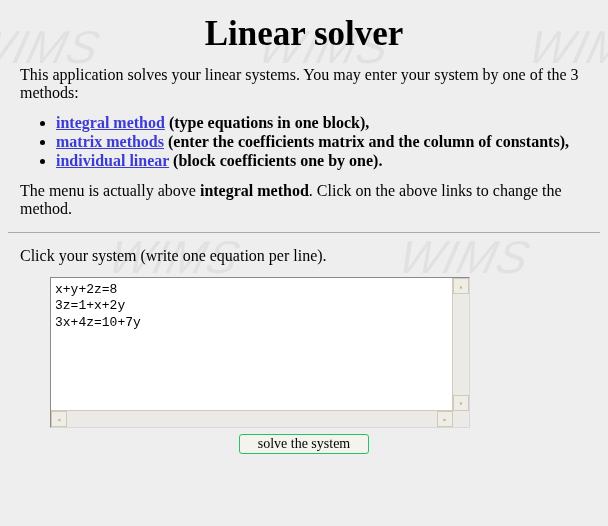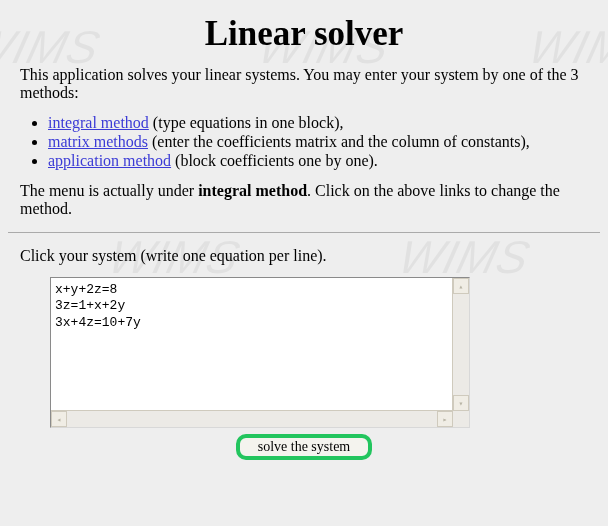--- a/index.html
+++ b/index.html
@@ -34,21 +34,21 @@
       white-space: nowrap;
     }
     h1 {
       text-align: center;
       font-size: 35px;
       font-weight: bold;
       margin: 8px 0 12px 0;
     }
     p { margin: 12px 12px; }
     ul { margin: 10px 0; padding-left: 40px; }
-    li { margin: 1px 0; list-style-type: disc; }
+    li { margin: 1px 8px; list-style-type: disc; font-weight: bold; }
     .link {
       color: #3b3bd6;
       text-decoration: underline;
       cursor: pointer;
     }
     hr {
       border: none;
       border-top: 1px solid #aaa;
       margin: 14px 0;
     }
@@ -109,22 +109,22 @@
     .sb-left { left:0; top:0; }
     .sb-right { right:0; top:0; }
     .submit-row {
       text-align: center;
       margin-top: 6px;
     }
     .solve-btn {
       font-family: "Times New Roman", Times, serif;
       font-size: 14px;
       background: #f4f3ee;
-      border: 4px solid #22c55e;
-      border-radius: 10px;
+      border: 1px solid #22c55e;
+      border-radius: 3px;
       padding: 1px 18px;
       cursor: pointer;
     }
     strong { font-weight: bold; }
   </style>
 </head>
 <body>
 
 <div class="watermark-layer">
   <span class="wm" style="top:20px; left:-30px;">WIMS</span>
@@ -142,26 +142,26 @@
 <p>This application solves your linear systems. You may enter your system by one of the 3 methods:</p>
 
 <ul>
   <li>
     <span class="link">integral method</span><span> (type equations in one block),</span>
   </li>
   <li>
     <span class="link">matrix methods</span><span> (enter the coefficients matrix and the column of constants),</span>
   </li>
   <li>
-    <span class="link">application method</span><span> (block coefficients one by one).</span>
+    <span class="link">individual linear</span><span> (block coefficients one by one).</span>
   </li>
 </ul>
 
 <p>
-  <span>The menu is actually under </span><strong>integral method</strong><span>. Click on the above links to change the method.</span>
+  <span>The menu is actually above </span><strong>integral method</strong><span>. Click on the above links to change the method.</span>
 </p>
 
 <hr>
 
 <p>Click your system (write one equation per line).</p>
 
 <div class="sys-box-wrap">
   <div class="sys-box">
     <div class="sys-content">x+y+2z=8
 3z=1+x+2y

